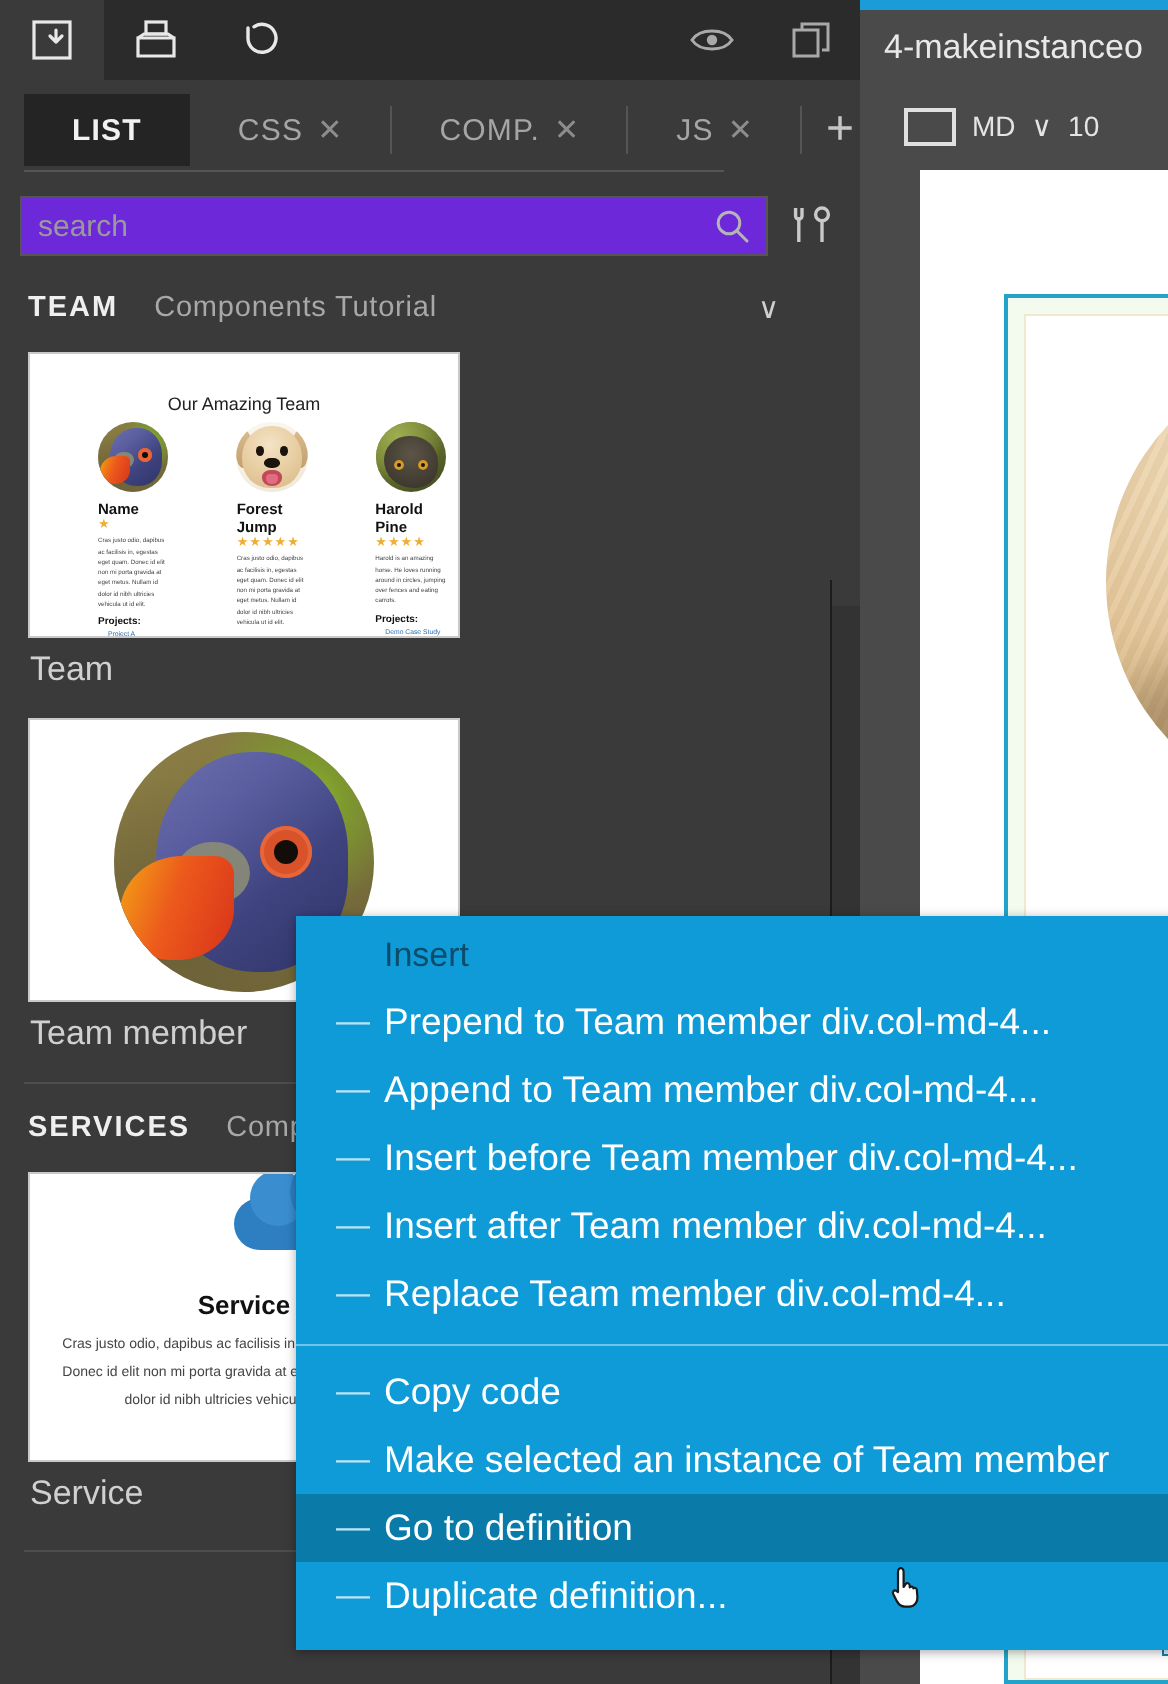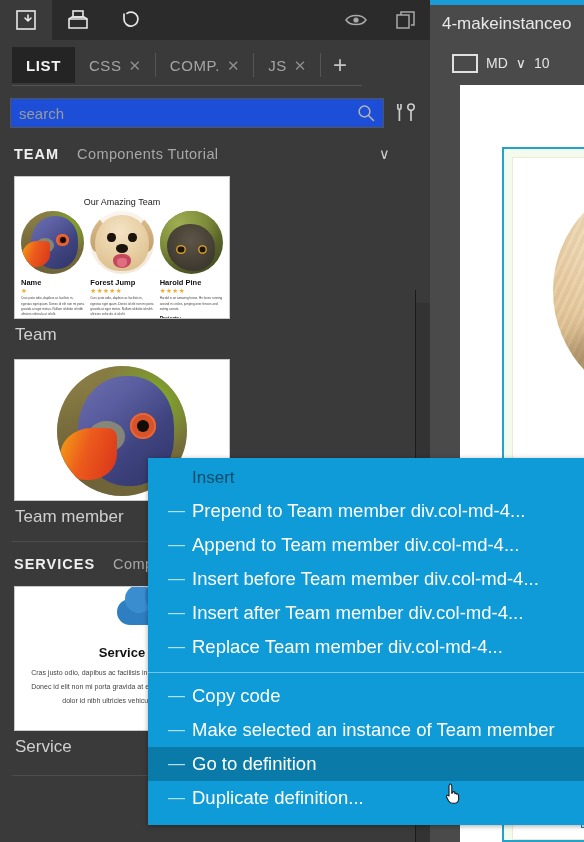--- a/index.html
+++ b/index.html
@@ -36,34 +36,34 @@
   
   .tabbar {
     height:50px; background:#3a3a3a; display:flex; align-items:center;
     padding-left:12px; position:relative;
   }
   .tabbar:after {
     content:""; position:absolute; left:12px; right:68px; bottom:4px; height:1px;
     background:#555;
   }
   .tab {
-    display:flex; align-items:center; gap:7px; height:36px; padding:0 14px;
+    display:flex; align-items:center; gap:7px; height:36px; padding:0 24px;
     font-size:15px; letter-spacing:.6px; color:#a5a5a5; position:relative;
   }
   .tab.active { background:#242424; color:#f2f2f2; font-weight:bold; }
   .tab:not(.active):not(.addtab):after {
     content:""; position:absolute; right:0; top:6px; bottom:6px; width:1px; background:#555;
   }
   .tab .x { font-size:15px; color:#8d8d8d; line-height:1; }
   .tab.addtab { font-size:24px; color:#c5c5c5; padding:0 12px; font-weight:300; }
 
   
   .searchrow { height:46px; display:flex; align-items:center; padding:0 10px; gap:10px; }
   .searchbox {
-    flex:1; height:30px; background:#1d4ed8; border:1px solid #555;
+    flex:1; height:30px; background:#6d28d9; border:1px solid #555;
     display:flex; align-items:center; padding:0 8px;
   }
   .searchbox input {
     flex:1; background:transparent; border:none; outline:none;
     color:#cfcfcf; font-size:15px; font-family:inherit;
   }
   .searchbox input::placeholder { color:#9a9a9a; }
 
   
   .grouphdr {
@@ -80,21 +80,21 @@
   .thumb {
     width:216px; background:#fff; border:1px solid #c9c9c9;
     overflow:hidden; position:relative;
   }
   .cardlabel { font-size:17px; color:#d0d0d0; padding:6px 0 10px 1px; }
 
   
   .team-thumb { height:143px; padding:20px 6px; }
   .tt-title { text-align:center; font-size:9px; color:#222; margin-bottom:4px; font-family:"Liberation Sans",sans-serif; }
   .tt-cols { display:flex; gap:6px; }
-  .tt-col { flex:1; }
+  .tt-col { flex:1;margin-left:28px; }
   .tt-circ { width:100%; padding-top:100%; border-radius:50%; position:relative; overflow:hidden; }
   .tt-name { font-size:7.5px; font-weight:bold; color:#111; margin-top:4px; }
   .tt-stars { font-size:6.5px; color:#f0ad2e; letter-spacing:.5px; line-height:1.1; }
   .tt-body { font-size:3.1px; color:#444; line-height:1.7; margin-top:2px; }
   .tt-proj { font-size:5px; font-weight:bold; color:#111; margin-top:3px; }
   .tt-links { font-size:3.4px; color:#2a6fb5; line-height:1.8; padding-left:5px; }
 
   
   .parrot-bg { position:absolute; inset:0; background:
       radial-gradient(circle at 72% 28%, #9ab83a 0%, #7d9a2e 16%, transparent 40%),

